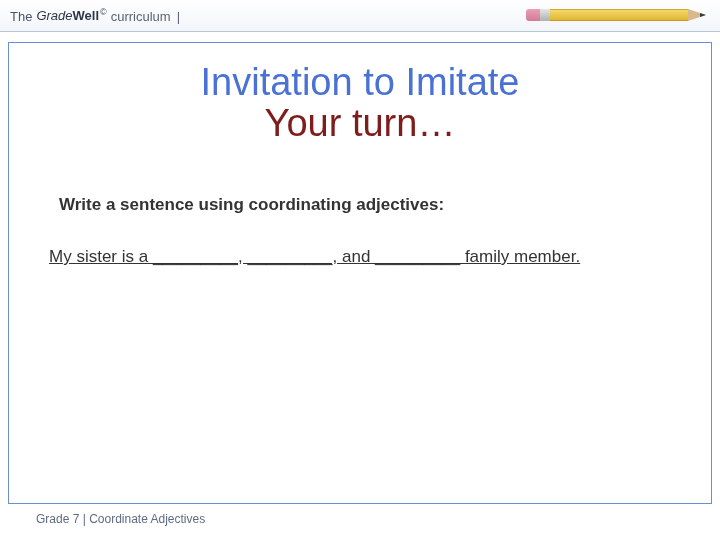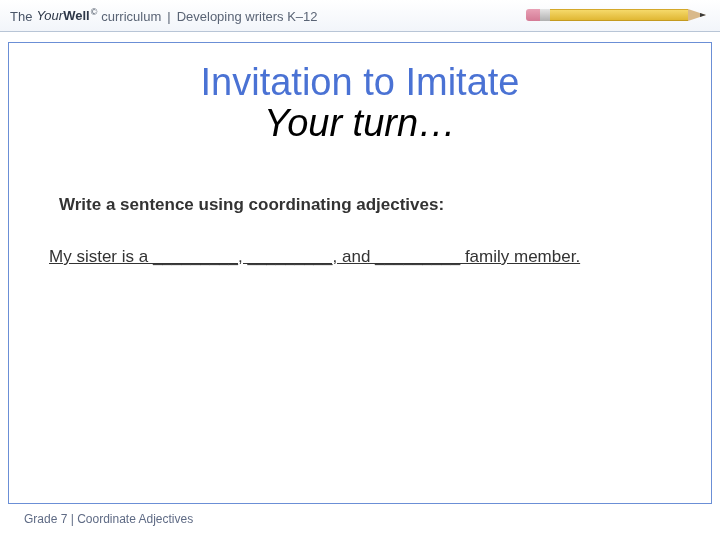--- a/index.html
+++ b/index.html
@@ -84,61 +84,59 @@
   .title-block {
     text-align: center;
     padding-top: 6px;
   }
   .title1 {
     color: #4a72d4;
     font-size: 38px;
     font-weight: 400;
   }
   .title2 {
-    color: #000000;
+    color: #7f1d1d;
     font-size: 38px;
-    font-style: italic;
     font-weight: 400;
     margin-top: -2px;
   }
   .content {
     padding: 50px 28px 0 28px;
     font-size: 17px;
     color: #333;
   }
   .instruction {
     font-weight: bold;
     margin-bottom: 32px;
     margin-left: 10px;
   }
   .sentence {
     font-weight: 400;
     text-decoration: underline;
   }
   .footer {
     position: absolute;
-    left: 4px;
+    left: 16px;
     bottom: 6px;
     padding: 8px 20px;
     font-size: 12px;
     color: #5f6b85;
   }
 </style>
 </head>
 <body>
 
 <div class="header">
   <div class="header-left">
     <span class="brand-the">The</span>
     <span>
-      <span class="brand-write">Your</span><span class="brand-well">Well</span><span class="copyright">©</span>
+      <span class="brand-write">Grade</span><span class="brand-well">Well</span><span class="copyright">©</span>
     </span>
     <span class="curric">curriculum</span>
     <span class="divider">|</span>
-    <span class="tagline">Developing writers K–12</span>
   </div>
   <div class="pencil">
     <div class="pencil-eraser"></div>
     <div class="pencil-ferrule"></div>
     <div class="pencil-body"></div>
     <div class="pencil-tip"></div>
   </div>
 </div>
 
 <div class="slide-frame">

